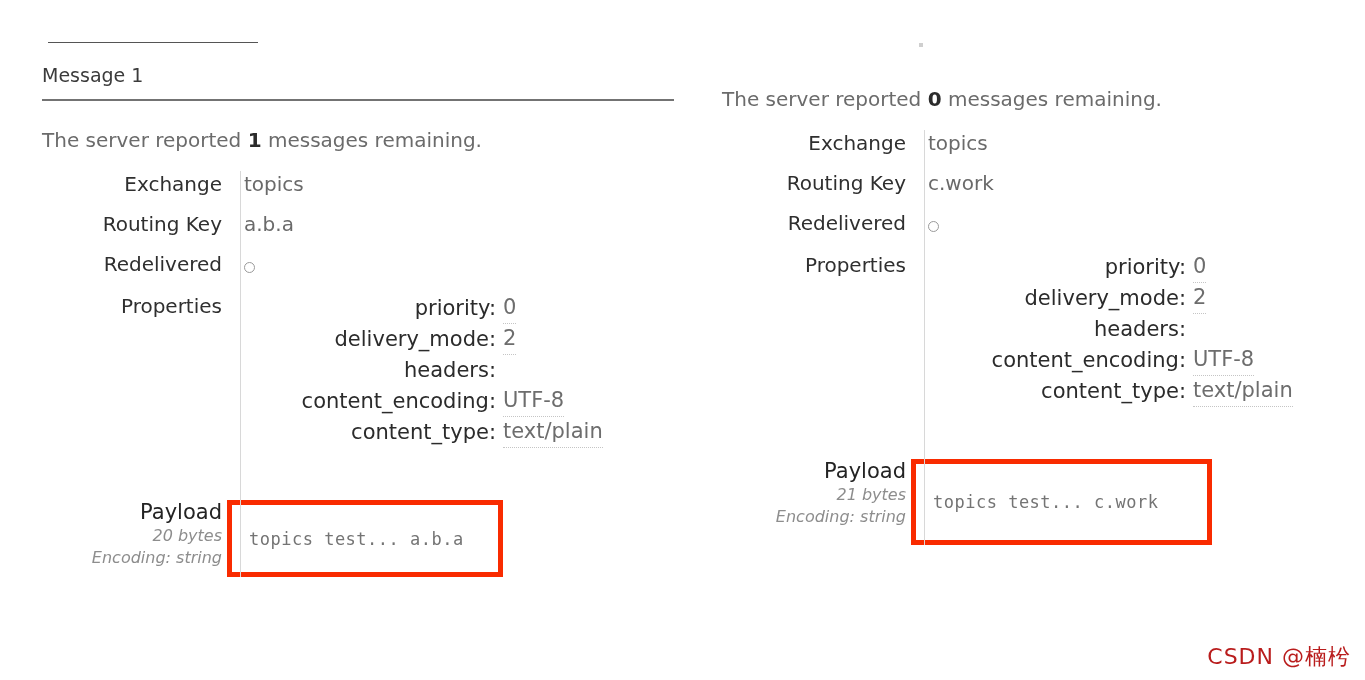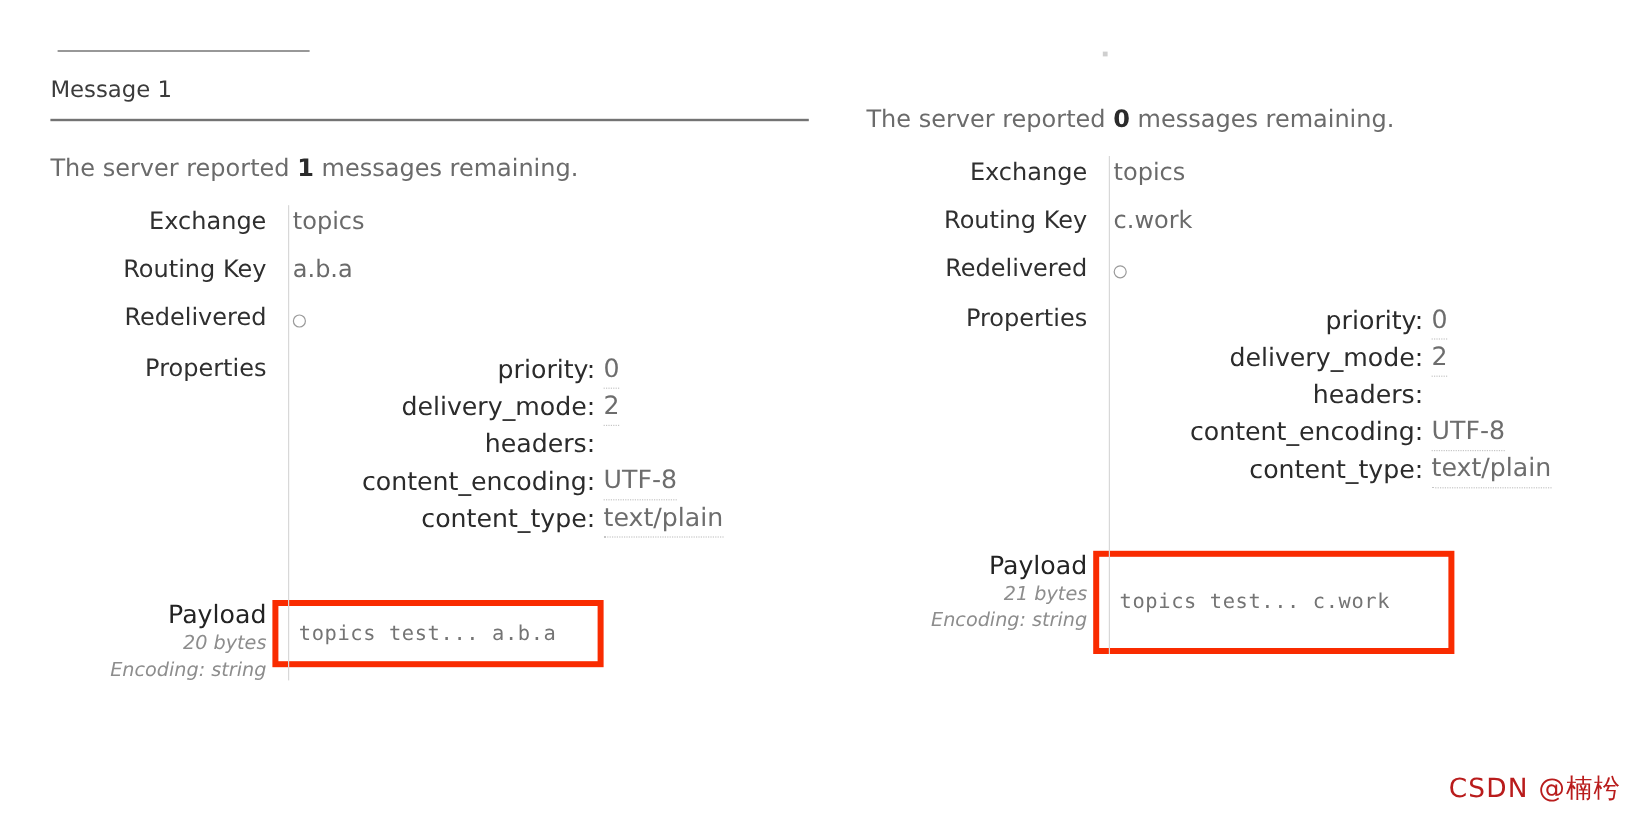--- a/index.html
+++ b/index.html
@@ -164,21 +164,21 @@
   .payload-box-wrap {
     padding-left: 5px;
   }
   .payload-box {
     border: 5px solid #f92b00;
     background: #ffffff;
     box-sizing: border-box;
     display: flex;
     align-items: center;
   }
-  .panel-1 .payload-box { width: 276px; height: 56px; }
+  .panel-1 .payload-box { width: 276px; height: 77px; }
   .panel-2 .payload-box { width: 301px; height: 86px; }
   .payload-text {
     font-family: "DejaVu Sans Mono", "Liberation Mono", monospace;
     font-size: 17px;
     color: #747474;
     padding-left: 17px;
     letter-spacing: 0.5px;
     white-space: nowrap;
   }
 

